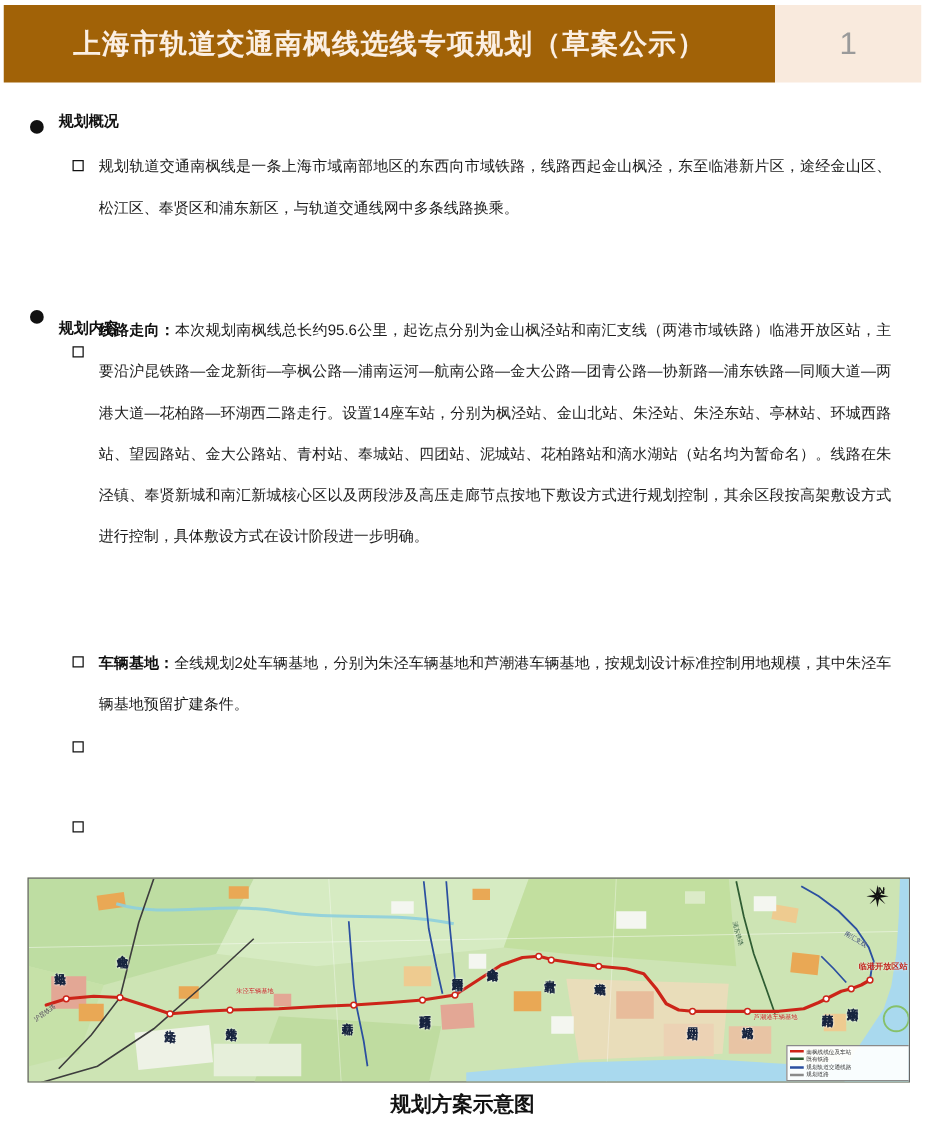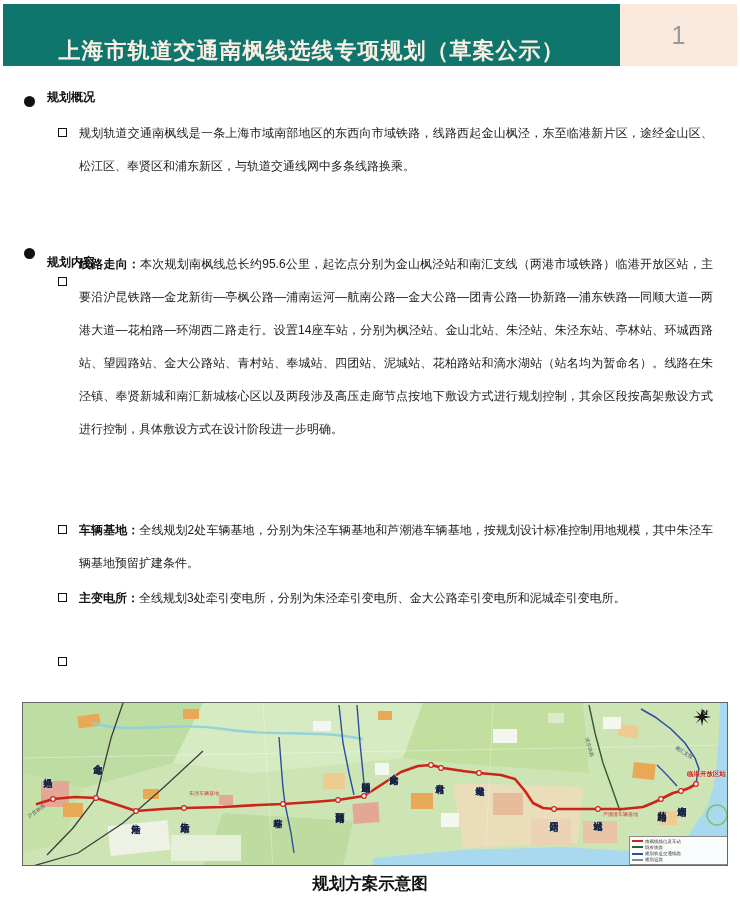--- a/index.html
+++ b/index.html
@@ -2,21 +2,21 @@
 <html><head>
 <meta charset="utf-8">
 <style>
   * { margin:0; padding:0; box-sizing:border-box; }
   html,body { background:#ffffff; }
   body { font-family:"Liberation Sans","DejaVu Sans",sans-serif; }
   .page { position:relative; width:740px; height:902px; background:#ffffff; overflow:hidden; }
 
   
   .header { position:absolute; top:4px; left:3px; width:734px; height:62px; display:flex; }
-  .header-title-box { width:617px; height:100%; background:#0f766e; display:flex; align-items:flex-end; justify-content:center; }
+  .header-title-box { width:617px; height:100%; background:#a16207; display:flex; align-items:center; justify-content:center; }
   .header-title { color:#FBEFE3; font-size:22px; font-weight:bold; letter-spacing:1px; }
   .header-pageno-box { flex:1; height:100%; background:#F9EADD; display:flex; align-items:center; justify-content:center; }
   .header-pageno { color:#9a9a9a; font-size:25px; }
 
   
   .dot-bullet { position:absolute; width:11px; height:11px; border-radius:50%; background:#111; left:24px; }
   .sec-h { position:absolute; left:47px; font-size:12px; font-weight:bold; color:#111; }
   .sq-bullet { position:absolute; left:58px; width:9px; height:9px; border:1.7px solid #111; background:#fff; }
   .para { position:absolute; left:79px; width:634px; font-size:12px; line-height:33px; color:#1b1b1b; text-align:justify; }
   .para .lbl { font-weight:bold; color:#111; }
@@ -64,23 +64,20 @@
   <div class="para" style="top:248px">
     <span class="lbl">线路走向：</span><span>本次规划南枫线总长约95.6公里，起讫点分别为金山枫泾站和南汇支线（两港市域铁路）临港开放区站，主要沿沪昆铁路—金龙新街—亭枫公路—浦南运河—航南公路—金大公路—团青公路—协新路—浦东铁路—同顺大道—两港大道—花柏路—环湖西二路走行。设置14座车站，分别为枫泾站、金山北站、朱泾站、朱泾东站、亭林站、环城西路站、望园路站、金大公路站、青村站、奉城站、四团站、泥城站、花柏路站和滴水湖站（站名均为暂命名）。线路在朱泾镇、奉贤新城和南汇新城核心区以及两段涉及高压走廊节点按地下敷设方式进行规划控制，其余区段按高架敷设方式进行控制，具体敷设方式在设计阶段进一步明确。</span>
   </div>
 
   <span class="sq-bullet" style="top:525px"></span>
   <div class="para" style="top:514px">
     <span class="lbl">车辆基地：</span><span>全线规划2处车辆基地，分别为朱泾车辆基地和芦潮港车辆基地，按规划设计标准控制用地规模，其中朱泾车辆基地预留扩建条件。</span>
   </div>
 
   <span class="sq-bullet" style="top:593px"></span>
-  <div class="para" style="top:582px">
-    <span class="lbl">主变电所：</span><span>全线规划3处牵引变电所，分别为朱泾牵引变电所、金大公路牵引变电所和泥城牵引变电所。</span>
-  </div>
 
   <span class="sq-bullet" style="top:657px"></span>
 
   <div class="map">
     <svg width="706" height="164" viewBox="0 0 706 164">
 
       <rect x="0" y="0" width="706" height="164" fill="#cde4b4"></rect>
       <polygon points="0,0 180,0 150,60 60,85 0,70" fill="#bedda2"></polygon>
       <polygon points="180,0 400,0 380,55 230,70 150,60" fill="#d6ebc2"></polygon>
       <polygon points="400,0 560,0 566,70 430,60 380,55" fill="#c2df9f"></polygon>

